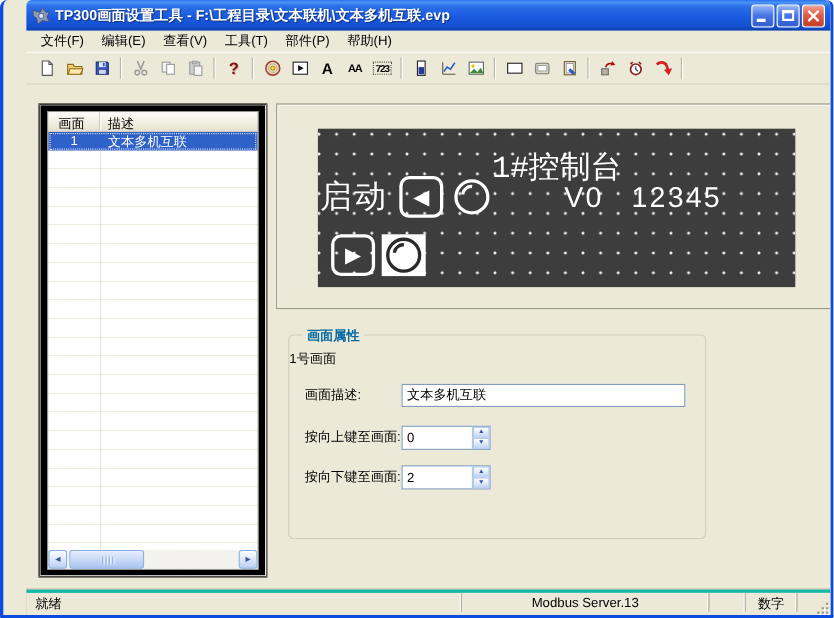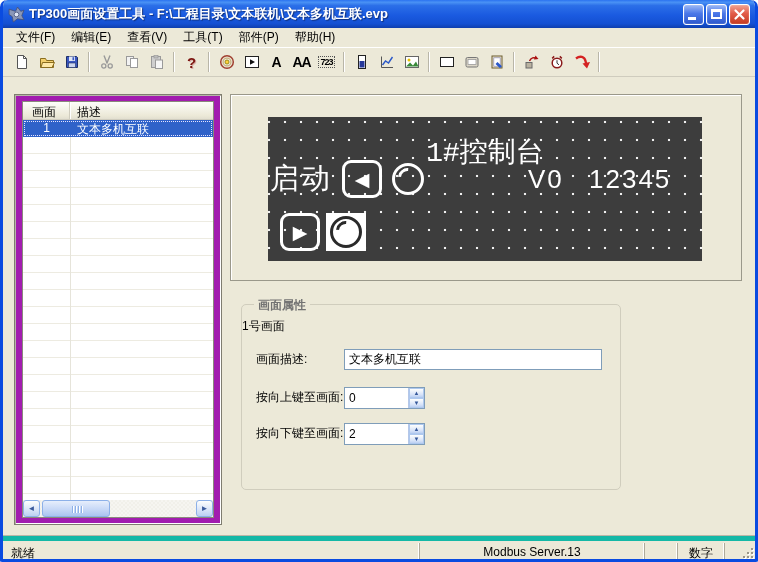--- a/index.html
+++ b/index.html
@@ -1,19 +1,19 @@
 <!DOCTYPE html>
 <html><head>
 <meta charset="utf-8">
 <style>
   * { margin:0; padding:0; box-sizing:border-box; }
   html,body { background:#fff; }
   body { font-family:"Liberation Sans","DejaVu Sans",sans-serif; font-size:12px; color:#000; }
   .window { position:relative; width:758px; height:562px; background:#ece9d8;
-            border:3px solid #0a4be0; border-top:none; border-radius:7px 7px 2px 2px; overflow:hidden; }
+            border:3px solid #0a4be0; border-top:none; border-radius:7px 7px 2px 2px; overflow:hidden;padding-left:21px; }
   
   .titlebar { height:28px; display:flex; align-items:center; padding:0 5px 0 5px;
     background:linear-gradient(180deg,#2a72f0 0%,#4a92f5 8%,#2b6fe8 20%,#1a5ae0 55%,#1450d2 85%,#0f3fae 100%);
     border-radius:5px 5px 0 0; }
   .app-icon { width:17px; height:17px; margin-right:4px; flex:none; }
   .title-text { color:#fff; font-weight:bold; font-size:13px; text-shadow:1px 1px 1px #10307a;
     white-space:nowrap; overflow:hidden; flex:1; }
   .winbtns { display:flex; gap:2px; }
   .wbtn { width:21px; height:21px; border:1px solid #fff; border-radius:3px; position:relative;
     background:linear-gradient(180deg,#9db9f5,#4a77e8 45%,#2f59cc); box-shadow:inset 0 0 1px #fff; }
@@ -27,27 +27,27 @@
   .mitem { padding:2px 8px; cursor:default; }
   
   .toolbar { height:29px; display:flex; align-items:center; padding-left:6px; background:#ece9d8;
     border-bottom:1px solid #cfccbe; }
   .tb { width:25px; height:24px; display:flex; align-items:center; justify-content:center; border-radius:2px; }
   .tsep { width:2px; height:20px; margin:0 4px; border-left:1px solid #b9b6a8; border-right:1px solid #fff; }
   .tb svg { display:block; }
   .glyph { font-weight:bold; color:#000; }
   .glyph.help { color:#7c1410; font-size:15px; text-shadow:1px 1px 0 #d8b0a8; }
   .glyph.a1 { font-size:14px; }
-  .glyph.a2 { font-size:14px; letter-spacing:-1px; }
+  .glyph.a2 { font-size:10px; letter-spacing:-1px; }
   .glyph.d9 { font-size:9px; border:1px dotted #555; padding:0 1px; letter-spacing:-1px; }
   
   .client { position:relative; height:459px; background:#ece9d8; }
   
   .listpanel { position:absolute; left:11px; top:17px; width:208px; height:431px;
-    border:1px solid #7f7d70; background:#a21caf; box-shadow:inset 1px 1px 0 #b7b5a8, inset -1px -1px 0 #fff; }
+    border:1px solid #7f7d70; background:#000000; box-shadow:inset 1px 1px 0 #b7b5a8, inset -1px -1px 0 #fff; }
   .listinner { position:absolute; left:7px; top:6px; right:7px; bottom:6px; border:1px solid #8a887c; background:#fff; }
   .listhead { display:flex; height:18px; background:linear-gradient(180deg,#fdfdfa,#ece9d8 80%,#e2dfd0);
     border-bottom:1px solid #cfccbe; }
   .lh1 { width:47px; padding:2px 0 0 9px; border-right:1px solid #cfccbe; box-shadow:1px 0 0 #fff; }
   .lh2 { flex:1; padding:2px 0 0 7px; }
   .lrow { display:flex; height:17px; background:#2f62c9; color:#fff; outline:1px dotted #e8e4ff; outline-offset:-2px; }
   .lr1 { width:47px; text-align:center; padding-top:1px; }
   .lr2 { flex:1; padding:1px 0 0 7px; }
   .listbody { position:absolute; left:0; right:0; top:35px; bottom:17px;
     background:repeating-linear-gradient(180deg,#fff 0 16px,#edebe1 16px 17px); }
@@ -75,41 +75,41 @@
   .dlabel { font-size:29px; letter-spacing:2px;text-align:center; }
   .dbtn { width:40px; height:38px; border:3px solid #fff; border-radius:9px; margin-left:10px;
     display:flex; align-items:center; justify-content:center; font-size:19px; color:#fff; }
   .lampwrap { width:40px; height:38px; margin-left:6px; display:flex; align-items:center; justify-content:center; }
   .lampwrap.inv { background:#fff; }
   .lamp { width:32px; height:32px; border:3px solid #fff; border-radius:50%; position:relative; }
   .lampwrap.inv .lamp { border-color:#2a2a2a; }
   .lamp::before { content:''; position:absolute; left:3px; top:2px; width:13px; height:13px;
     border:3px solid transparent; border-top-color:#fff; border-radius:50%; transform:rotate(-40deg); }
   .lampwrap.inv .lamp::before { border-top-color:#2a2a2a; }
-  .dvalue { font-size:26px; margin-left:100px; word-spacing:16px; letter-spacing:2px; }
+  .dvalue { font-size:26px; margin-left:64px; word-spacing:16px; letter-spacing:2px; }
   
   .groupbox { position:absolute; left:238px; top:227px; width:380px; height:186px;
     border:1px solid #d0cdbd; border-radius:5px; }
-  .gtitle { position:absolute; left:12px; top:-8px; background:#ece9d8; padding:0 4px; color:#737373; font-weight:bold; }
+  .gtitle { position:absolute; left:12px; top:-8px; background:#ece9d8; padding:0 4px; color:#0369a1; font-weight:bold; }
   .gscreen { position:absolute; left:0; right:0; top:13px; text-align:left; }
   .frow { position:absolute; left:14px; display:flex; align-items:flex-start; }
   .frow.r1 { top:46px; } .frow.r2 { top:84px; } .frow.r3 { top:120px; }
   .flabel { width:88px; }
   .flabel.wide { width:88px; white-space:nowrap; }
   .textinput { position:absolute; left:102px; width:258px; height:21px; border:1px solid #7f9db9; background:#fff;
     padding:2px 4px; font-size:12px; }
   .spinbox { position:absolute; left:102px; width:81px; height:22px; border:1px solid #7f9db9; background:#fff;
     display:flex; }
   .spinval { flex:1; padding:3px 0 0 4px; }
   .spinbtns { width:16px; display:flex; flex-direction:column; border-left:1px solid #b5c7e8; }
   .spb { flex:1; font-size:6px; color:#35589a; display:flex; align-items:center; justify-content:center;
     background:linear-gradient(180deg,#fdfefd,#d7e3f8 70%,#bcd0f2); border:1px solid #aec8ee; }
   
-  .statusbar { height:24px; display:flex; align-items:flex-end; background:#ece9d8;
-    border-top:5px solid #14b8a6; box-shadow:0 -1px 0 #bab7a8; position:relative; }
+  .statusbar { height:24px; display:flex; align-items:flex-start; background:#ece9d8;
+    border-top:3px solid #14b8a6; box-shadow:0 -1px 0 #bab7a8; position:relative; }
   .sp { height:17px; padding-top:2px; }
   .sp-ready { flex:1; padding-left:8px; }
   .sp-server { width:225px; text-align:center; border-left:1px solid #aeab9b; box-shadow:-1px 0 0 #fff;margin-left:28px; }
   .sp-blank1 { width:33px; border-left:1px solid #aeab9b; box-shadow:-1px 0 0 #fff; }
   .sp-mode { width:47px; text-align:center; border-left:1px solid #aeab9b; box-shadow:-1px 0 0 #fff; }
   .sp-blank2 { width:31px; border-left:1px solid #aeab9b; box-shadow:-1px 0 0 #fff; }
   .grip { position:absolute; right:2px; bottom:2px; width:13px; height:13px; }
   .grip b { position:absolute; width:2px; height:2px; background:#9a968a; box-shadow:1px 1px 0 #fff; }
 </style>
 </head>

